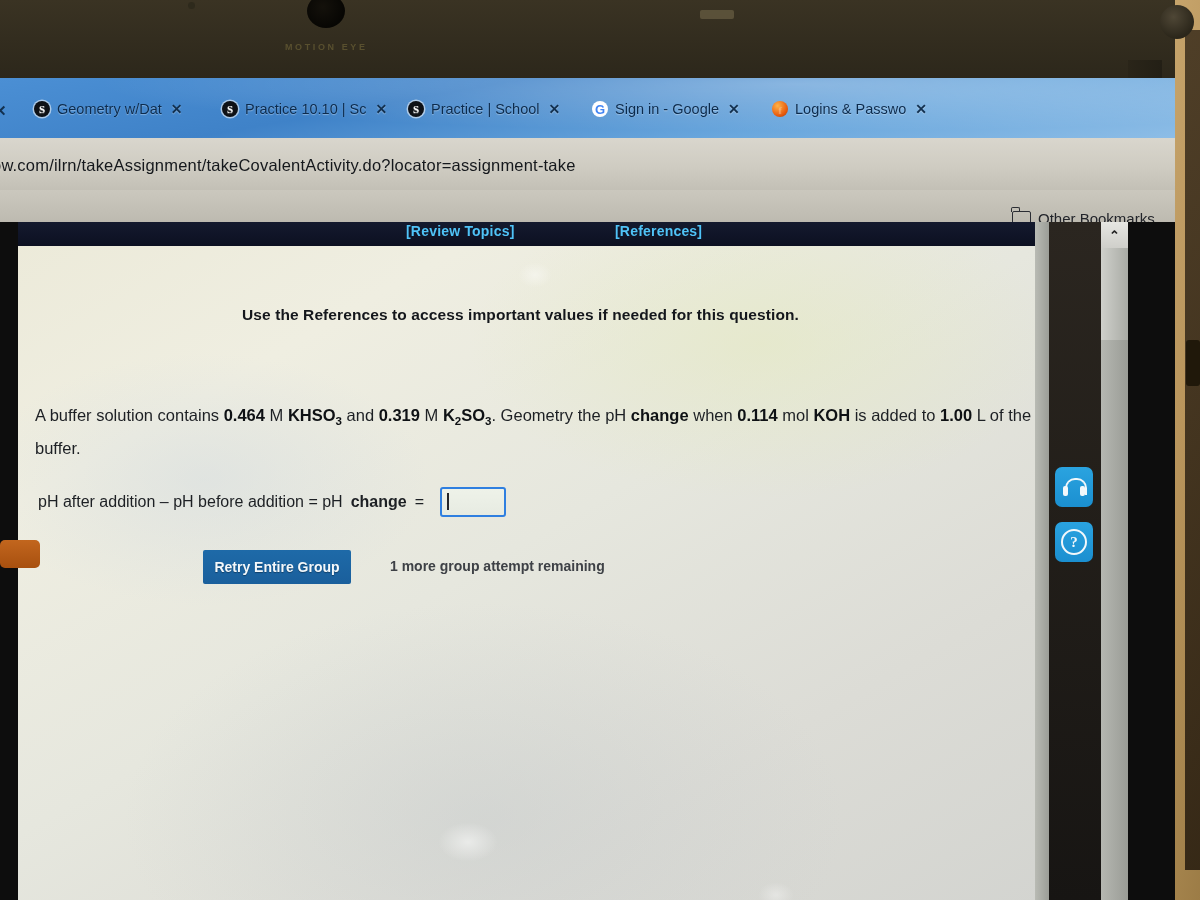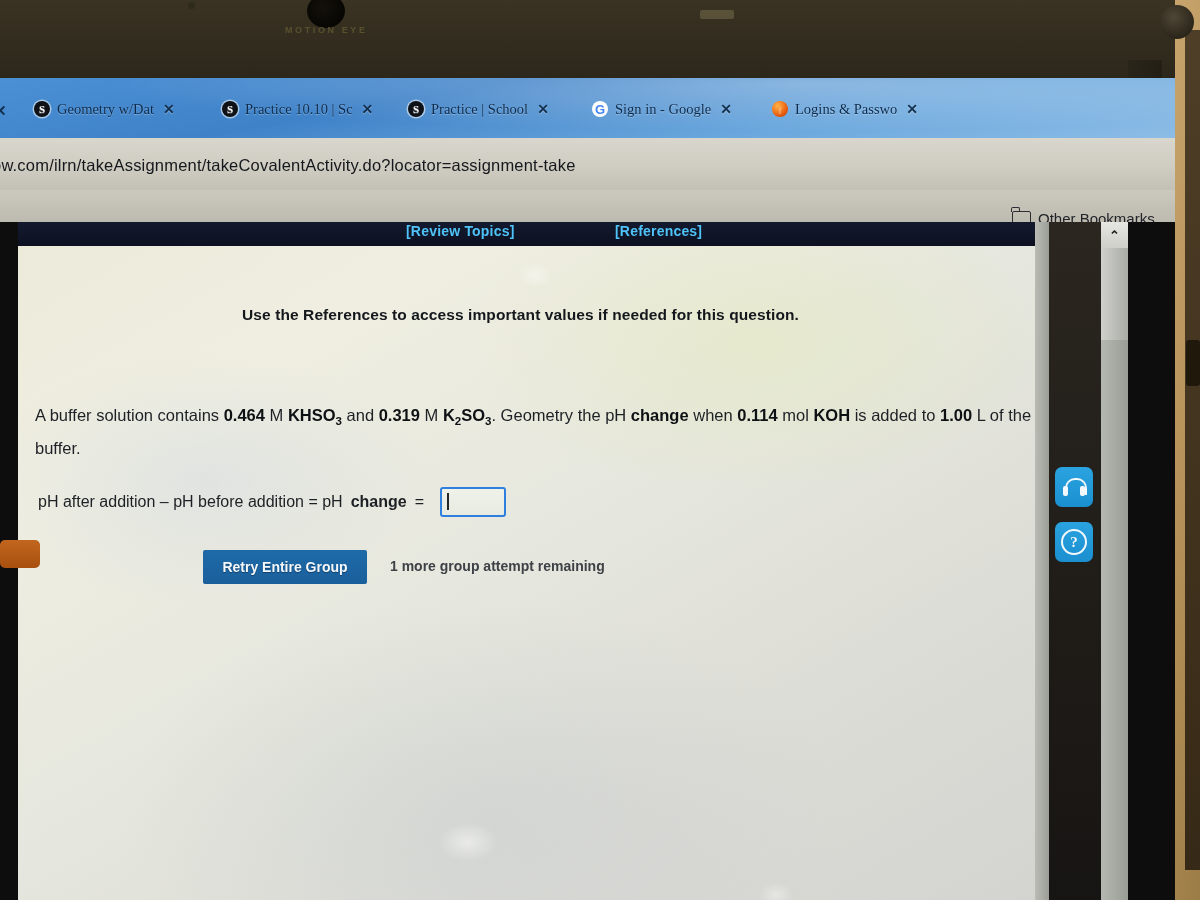--- a/index.html
+++ b/index.html
@@ -38,21 +38,21 @@
   }
   .webcam{
     position:absolute;left:307px;top:-6px;width:38px;height:34px;border-radius:50%;
     background:radial-gradient(circle at 42% 38%,#14110b,#070603 70%);
   }
   .webcam-dot{
     position:absolute;left:188px;top:2px;width:7px;height:7px;border-radius:50%;
     background:#2e2a1c;
   }
   .webcam-label{
-    position:absolute;left:285px;top:25px;
+    position:absolute;left:285px;top:42px;
     font-size:9px;letter-spacing:2.6px;color:#59502f;font-weight:bold;text-align:right;
   }
   .bezel-sensor{
     position:absolute;left:700px;top:10px;width:34px;height:9px;border-radius:2px;
     background:#6d6347;opacity:.65;
   }
   .bezel-corner{
     position:absolute;left:1160px;top:5px;width:34px;height:34px;border-radius:50%;
     background:radial-gradient(circle at 40% 35%,#4f4736,#2b261a 70%);
   }
@@ -99,21 +99,21 @@
   }
   .tab .fav.g{
     background:#fff;color:#4285f4;font-weight:bold;box-shadow:none;font-size:13px;
     font-family:"Liberation Sans",sans-serif;
   }
   .tab .fav.ff{
     background:radial-gradient(circle at 35% 30%,#ffb347,#e8590c 65%,#9c3c06);
     color:transparent;box-shadow:none;
   }
   .tab .x{font-size:14px;font-weight:bold;color:#12304f;margin-left:2px;}
-  .tab .txt{overflow:hidden;font-family:Liberation Serif, serif;}
+  .tab .txt{overflow:hidden;}
   .tab-partial-x{
     position:absolute;left:-6px;top:24px;font-size:15px;font-weight:bold;color:#12304f;
   }
   .newtab{
     position:absolute;left:958px;top:110px;font-size:22px;color:#1d3e63;font-weight:300;
   }
   .wincontrols{
     position:absolute;left:1042px;top:95px;width:128px;height:26px;display:flex;
     border:1px solid rgba(0,0,0,.35);
   }
@@ -229,21 +229,21 @@
   }
   .btn{
     position:absolute;top:328px;height:34px;
     background:linear-gradient(180deg,#1e6aa8,#1a5f9c);
     color:#f4f8fb;font-size:14px;font-weight:bold;
     display:flex;align-items:center;justify-content:center;
     border-radius:2px;
     text-shadow:0 1px 1px rgba(0,0,0,.35);
   }
   .btn.submit{left:22px;width:150px;}
-  .btn.retry{left:185px;width:164px;}
+  .btn.retry{left:185px;width:148px;}
   .attempt-note{
     position:absolute;left:372px;top:336px;font-size:14px;color:#3e4146;font-weight:bold;text-align:center;
   }
   .orange-tab{
     position:absolute;left:-18px;top:318px;width:40px;height:28px;border-radius:5px;
     background:linear-gradient(180deg,#c2661e,#a8500f);
   }
 
   
   .glare{position:absolute;border-radius:50%;pointer-events:none;}

